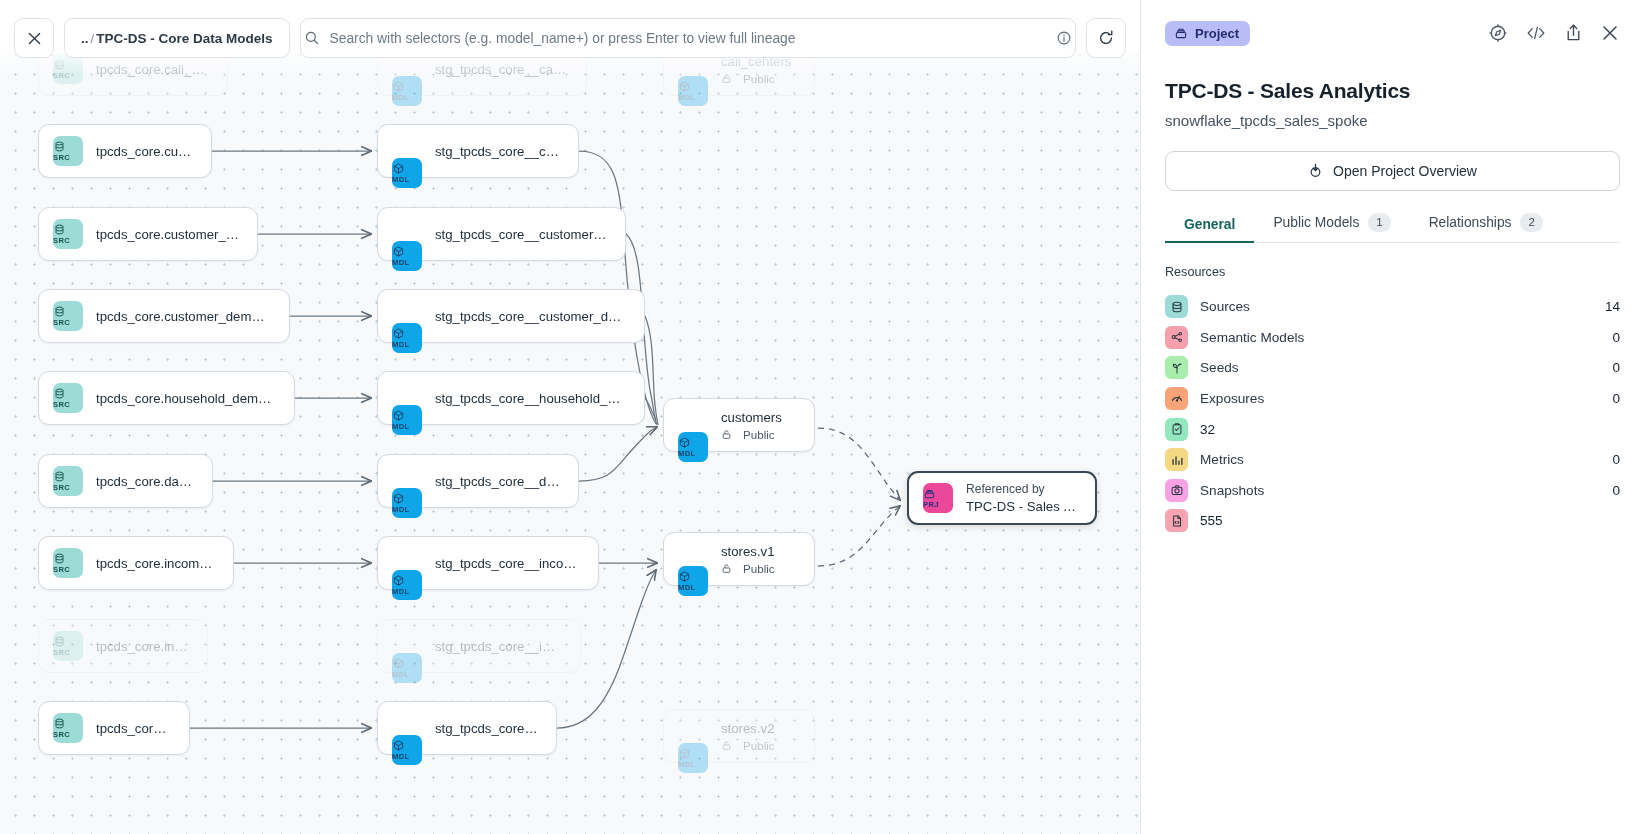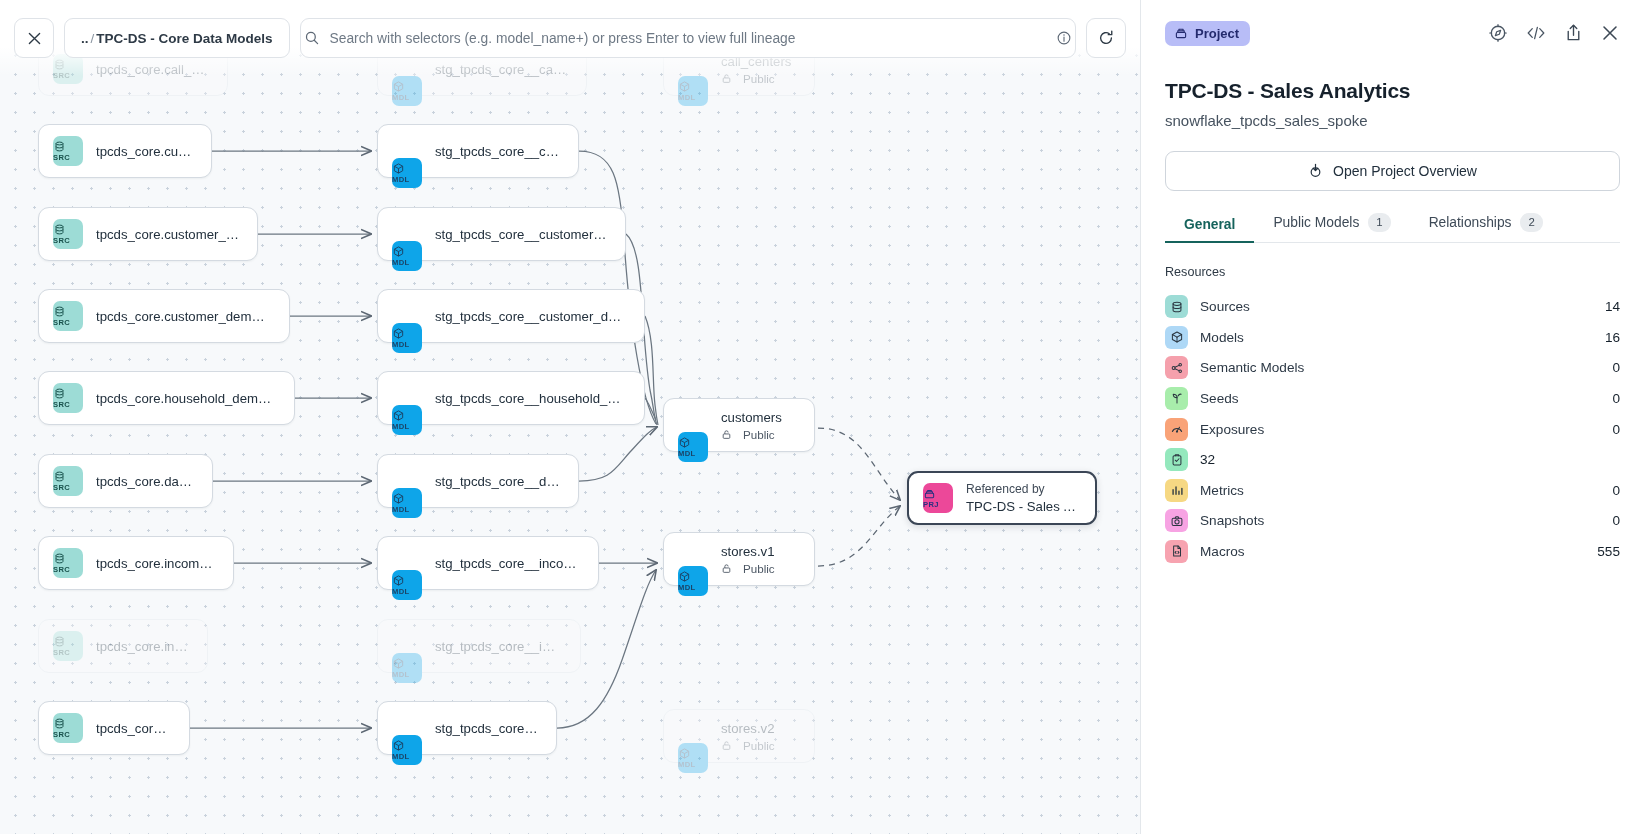--- a/index.html
+++ b/index.html
@@ -634,31 +634,20 @@
             <svg width="14" height="14" viewBox="0 0 20 20" fill="none" stroke="#2a3640" stroke-width="1.45" stroke-linecap="round" stroke-linejoin="round">
               <ellipse cx="10" cy="5.4" rx="5.6" ry="2.3"></ellipse>
               <path d="M4.4 5.4 L4.4 14.6 A5.6 2.3 0 0 0 15.6 14.6 L15.6 5.4"></path>
               <path d="M4.4 10 A5.6 2.3 0 0 0 15.6 10"></path>
             </svg>
           </span>
           <span class="res-label">Sources</span>
           <span class="res-val">14</span>
         </div>
         <div class="res-row">
-          <span class="res-ico" style="background:#aed8f6">
-            <svg width="14" height="14" viewBox="0 0 20 20" fill="none" stroke="#2a3640" stroke-width="1.45" stroke-linecap="round" stroke-linejoin="round">
-              <path d="M10 2.8 L16.6 6.5 L16.6 13.5 L10 17.2 L3.4 13.5 L3.4 6.5 Z"></path>
-              <path d="M3.4 6.5 L10 10.2 L16.6 6.5"></path>
-              <path d="M10 10.2 L10 17.2"></path>
-            </svg>
-          </span>
-          <span class="res-label">Models</span>
-          <span class="res-val">16</span>
-        </div>
-        <div class="res-row">
           <span class="res-ico" style="background:#f5a0ac">
             <svg width="14" height="14" viewBox="0 0 20 20" fill="none" stroke="#2a3640" stroke-width="1.45" stroke-linecap="round" stroke-linejoin="round">
               <circle cx="5.2" cy="10" r="2.1"></circle>
               <circle cx="14.6" cy="5.4" r="1.8"></circle>
               <circle cx="14.6" cy="14.6" r="1.8"></circle>
               <path d="M7.1 9 L12.9 6.2 M7.1 11 L12.9 13.8"></path>
             </svg>
           </span>
           <span class="res-label">Semantic Models</span>
           <span class="res-val">0</span>
@@ -716,18 +705,17 @@
           <span class="res-val">0</span>
         </div>
         <div class="res-row">
           <span class="res-ico" style="background:#f7a3b0">
             <svg width="14" height="14" viewBox="0 0 20 20" fill="none" stroke="#2a3640" stroke-width="1.45" stroke-linecap="round" stroke-linejoin="round">
               <path d="M5.2 2.8 L11.6 2.8 L15 6.3 L15 17.2 L5.2 17.2 Z"></path>
               <path d="M11.4 2.9 L11.4 6.4 L14.9 6.4"></path>
               <path d="M8.6 10.6 L7.2 12 L8.6 13.4 M11.4 10.6 L12.8 12 L11.4 13.4"></path>
             </svg>
           </span>
-          <span class="res-label">Macros</span>
           <span class="res-val">555</span>
         </div>
       </div>
   </div>
 </div>
 
 </body></html>

